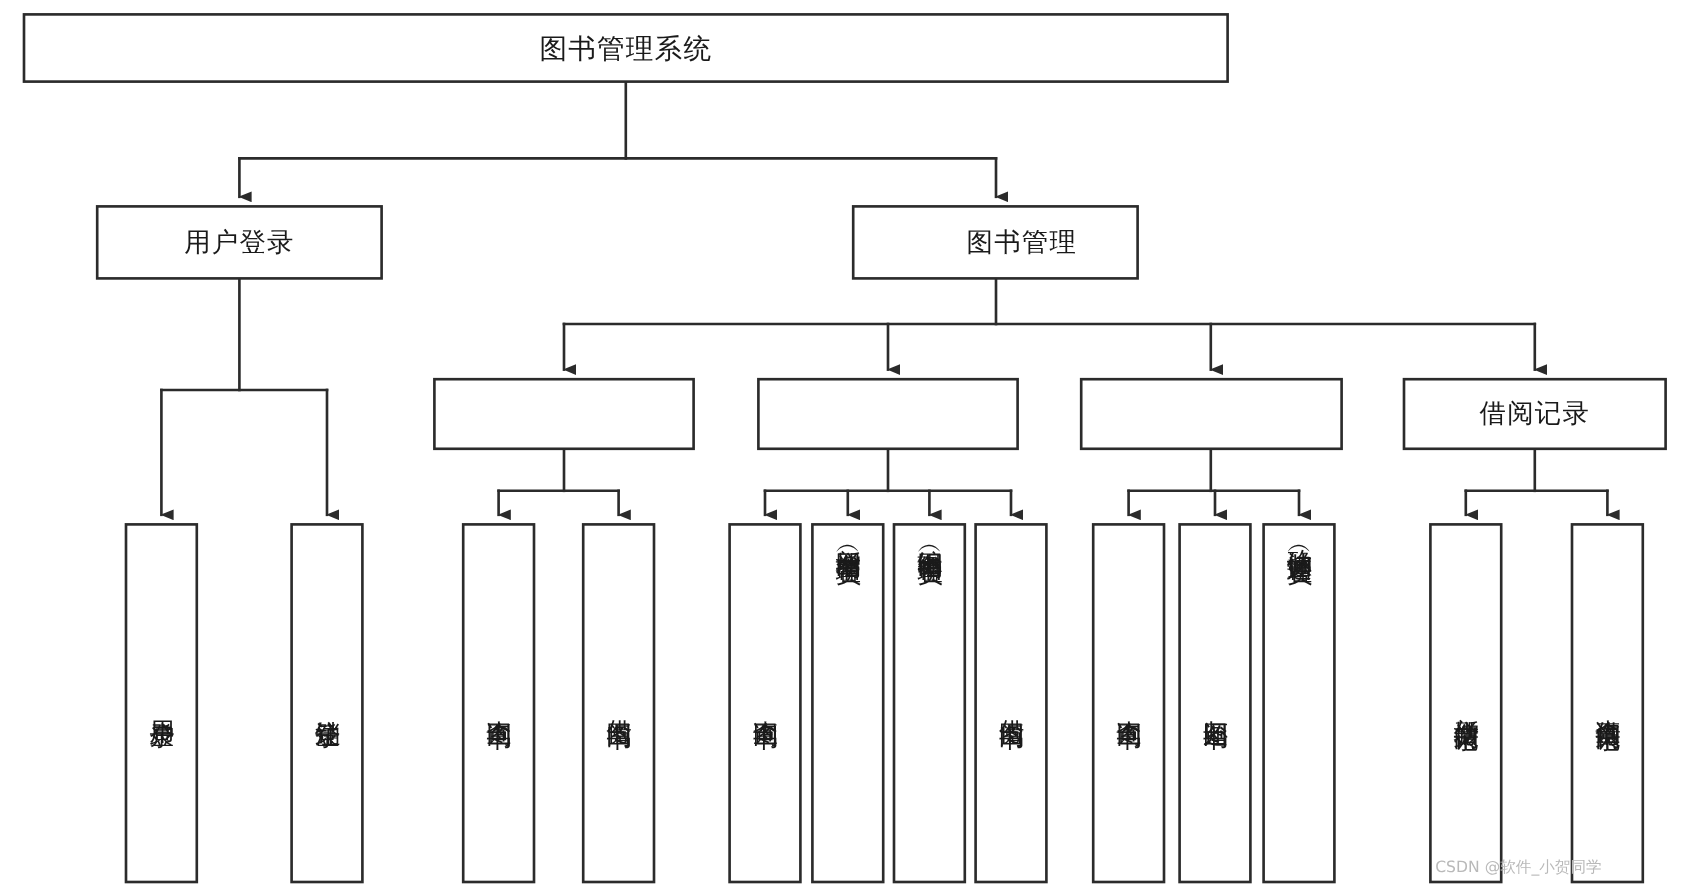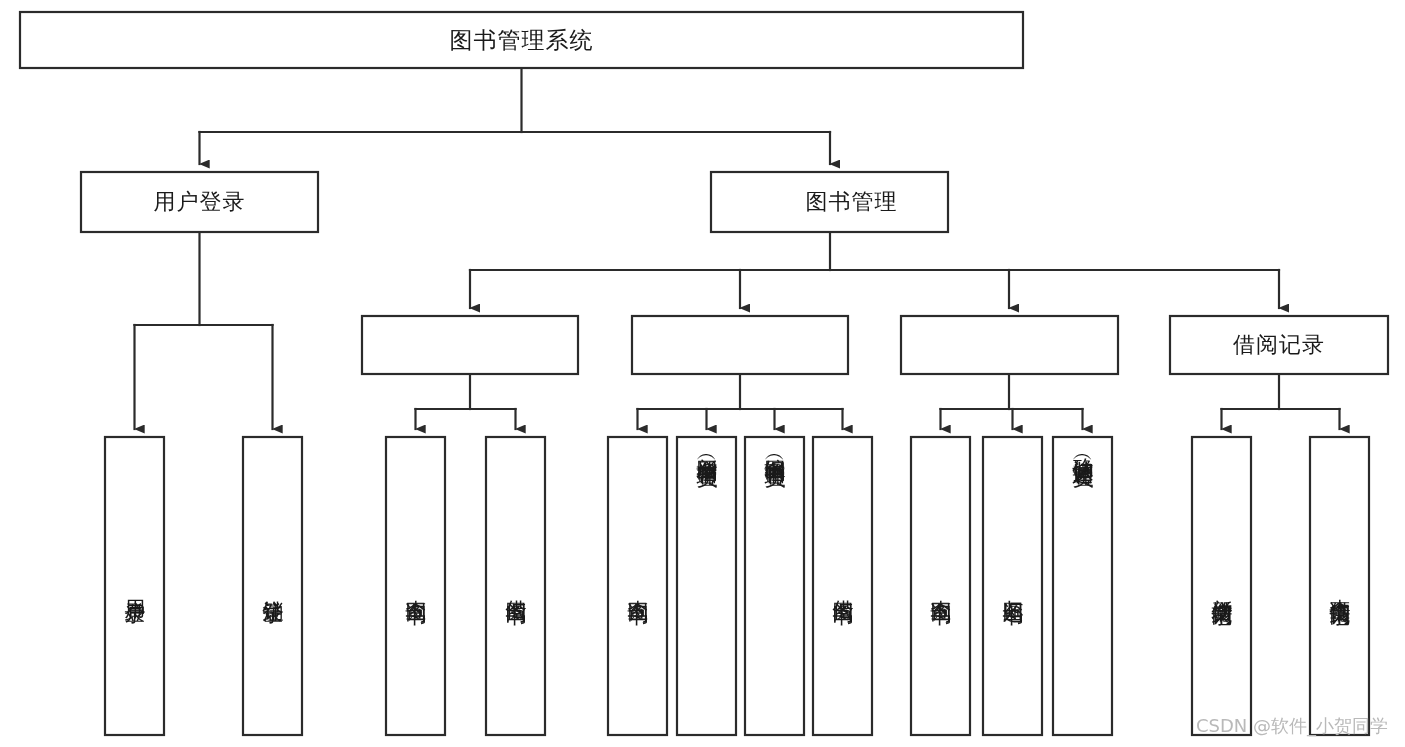--- a/index.html
+++ b/index.html
@@ -67,21 +67,21 @@
     white-space: nowrap;
   }
   .title-text {
     font-size: 23px;
   }
   #watermark {
     position: absolute;
     left: 1196px;
     top: 714px;
     font-family: "DejaVu Sans", "Liberation Sans", sans-serif;
-    font-size: 18px;
+    font-size: 13px;
     color: #b9b9b9;
     white-space: nowrap;
     pointer-events: none;
   }
 </style>
 </head>
 <body>
 
 <div id="diagram-root">
 

